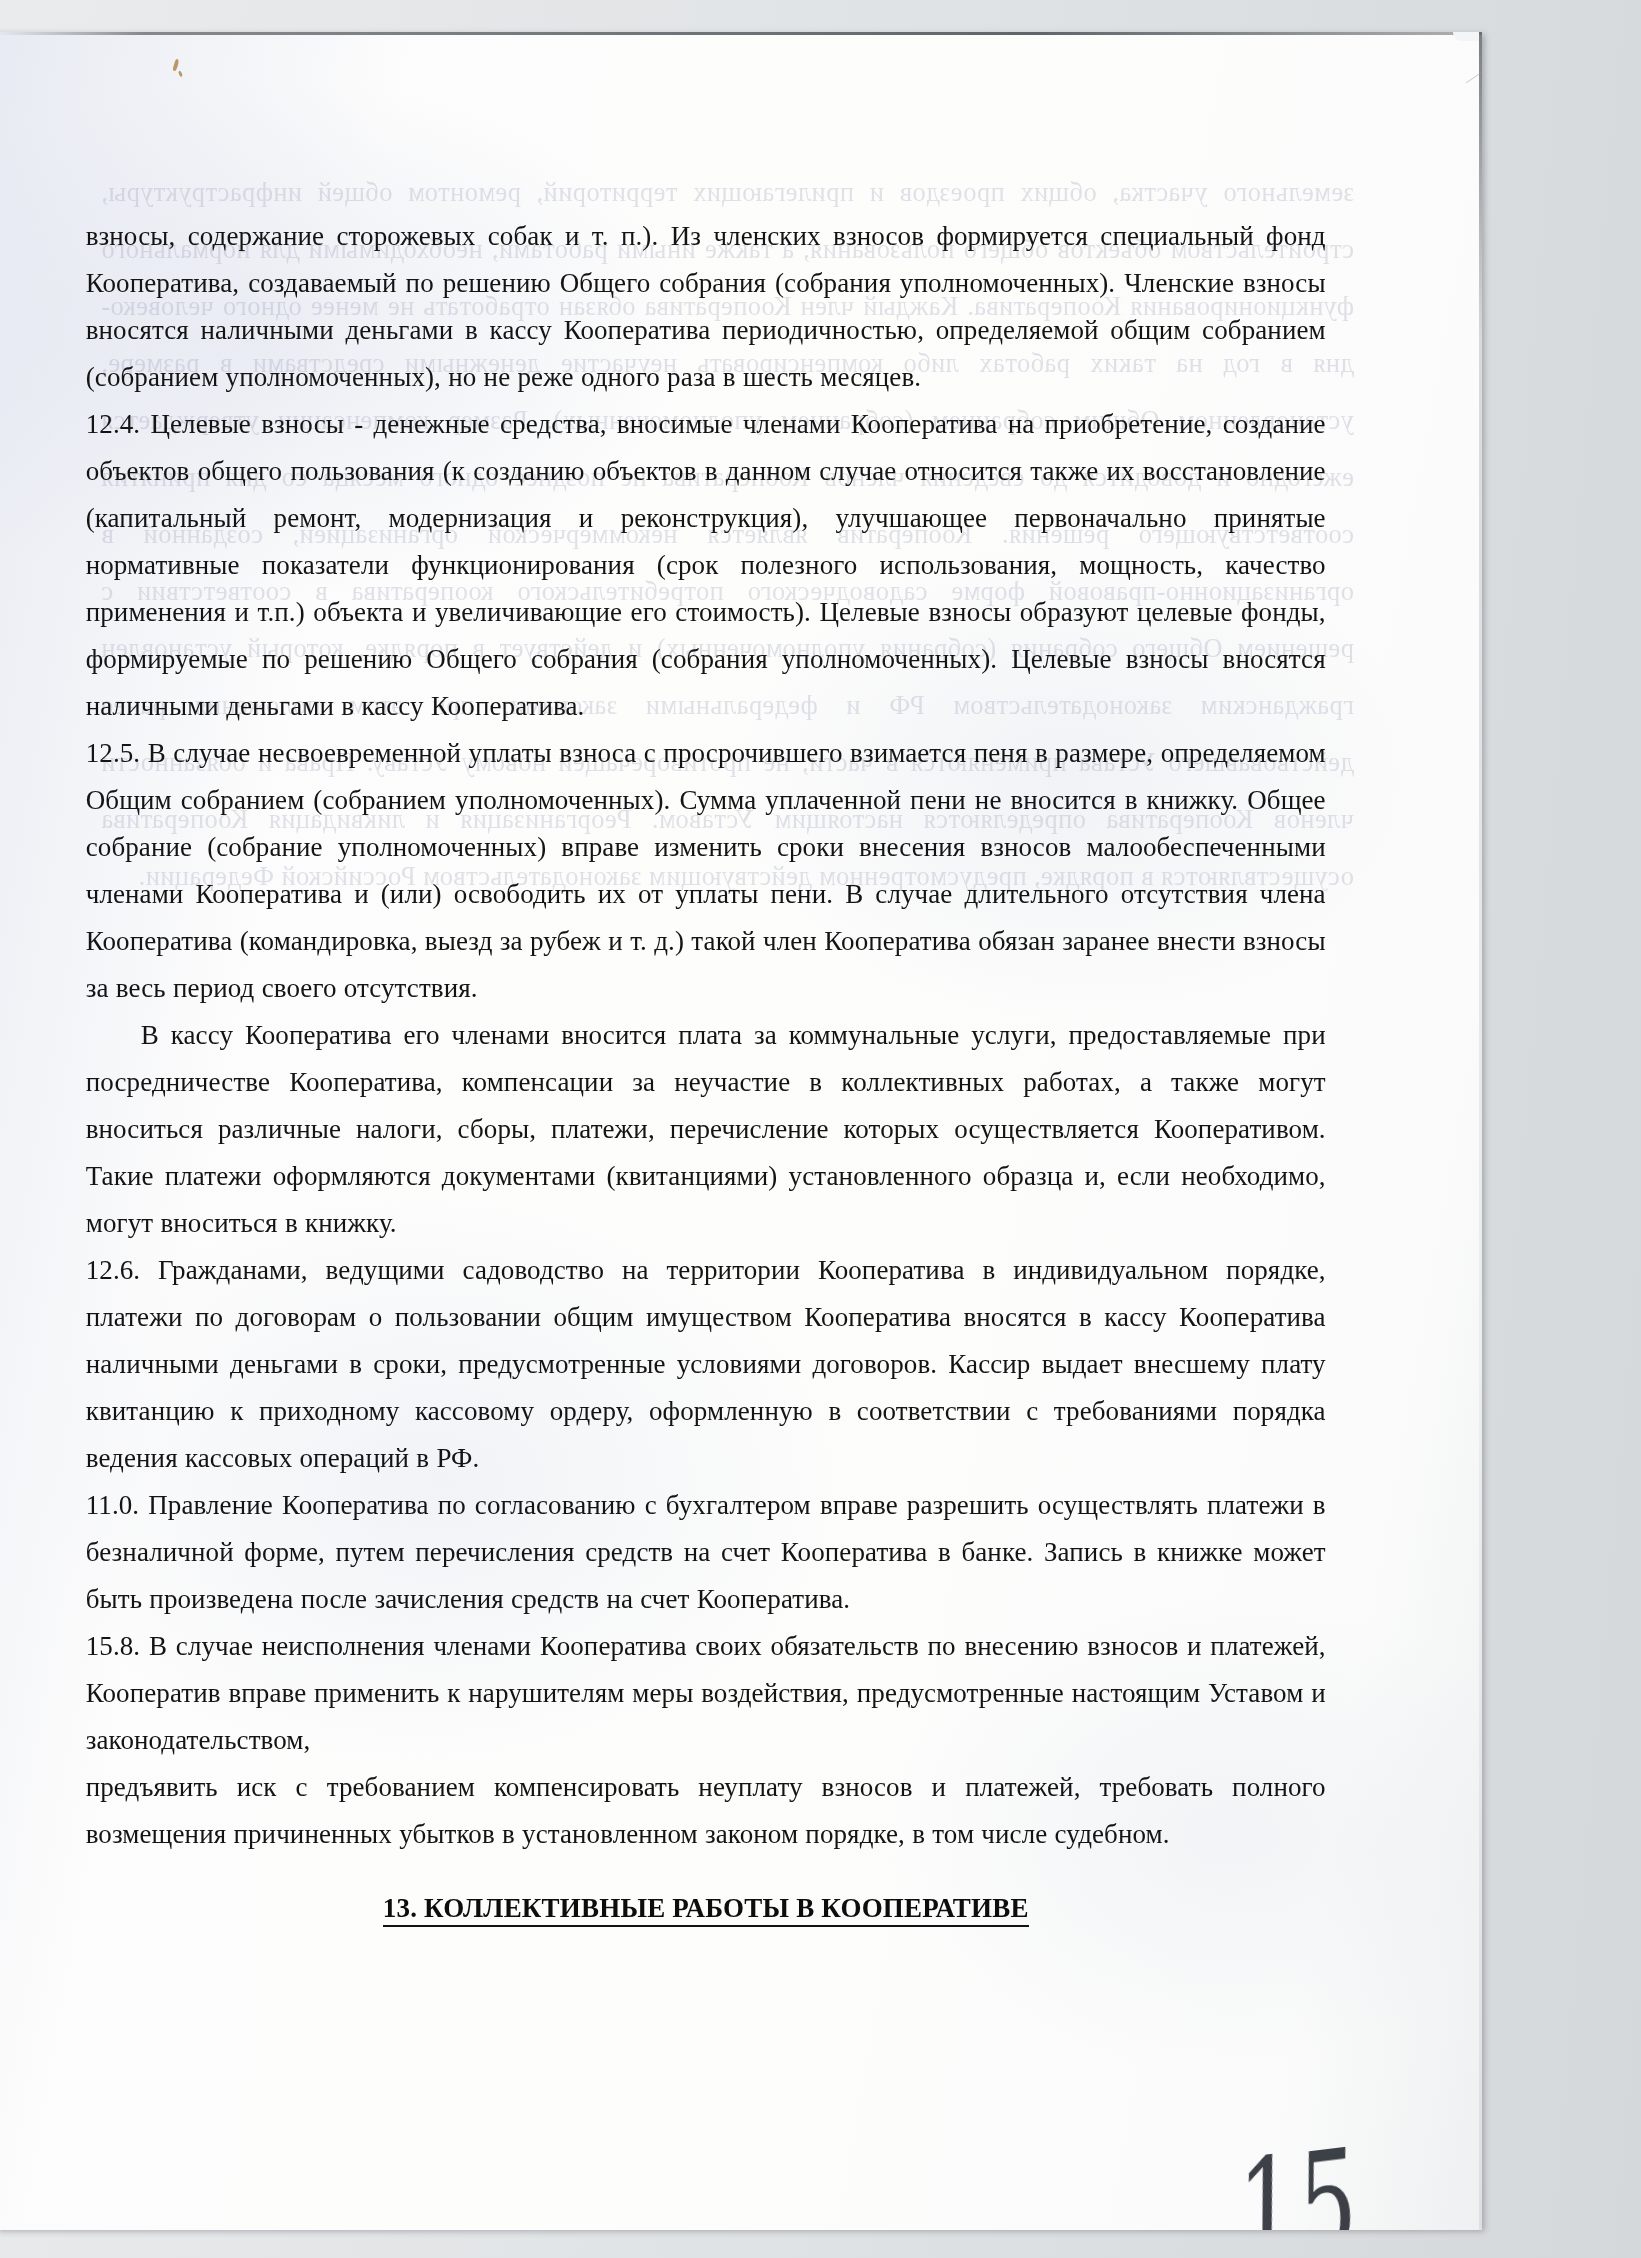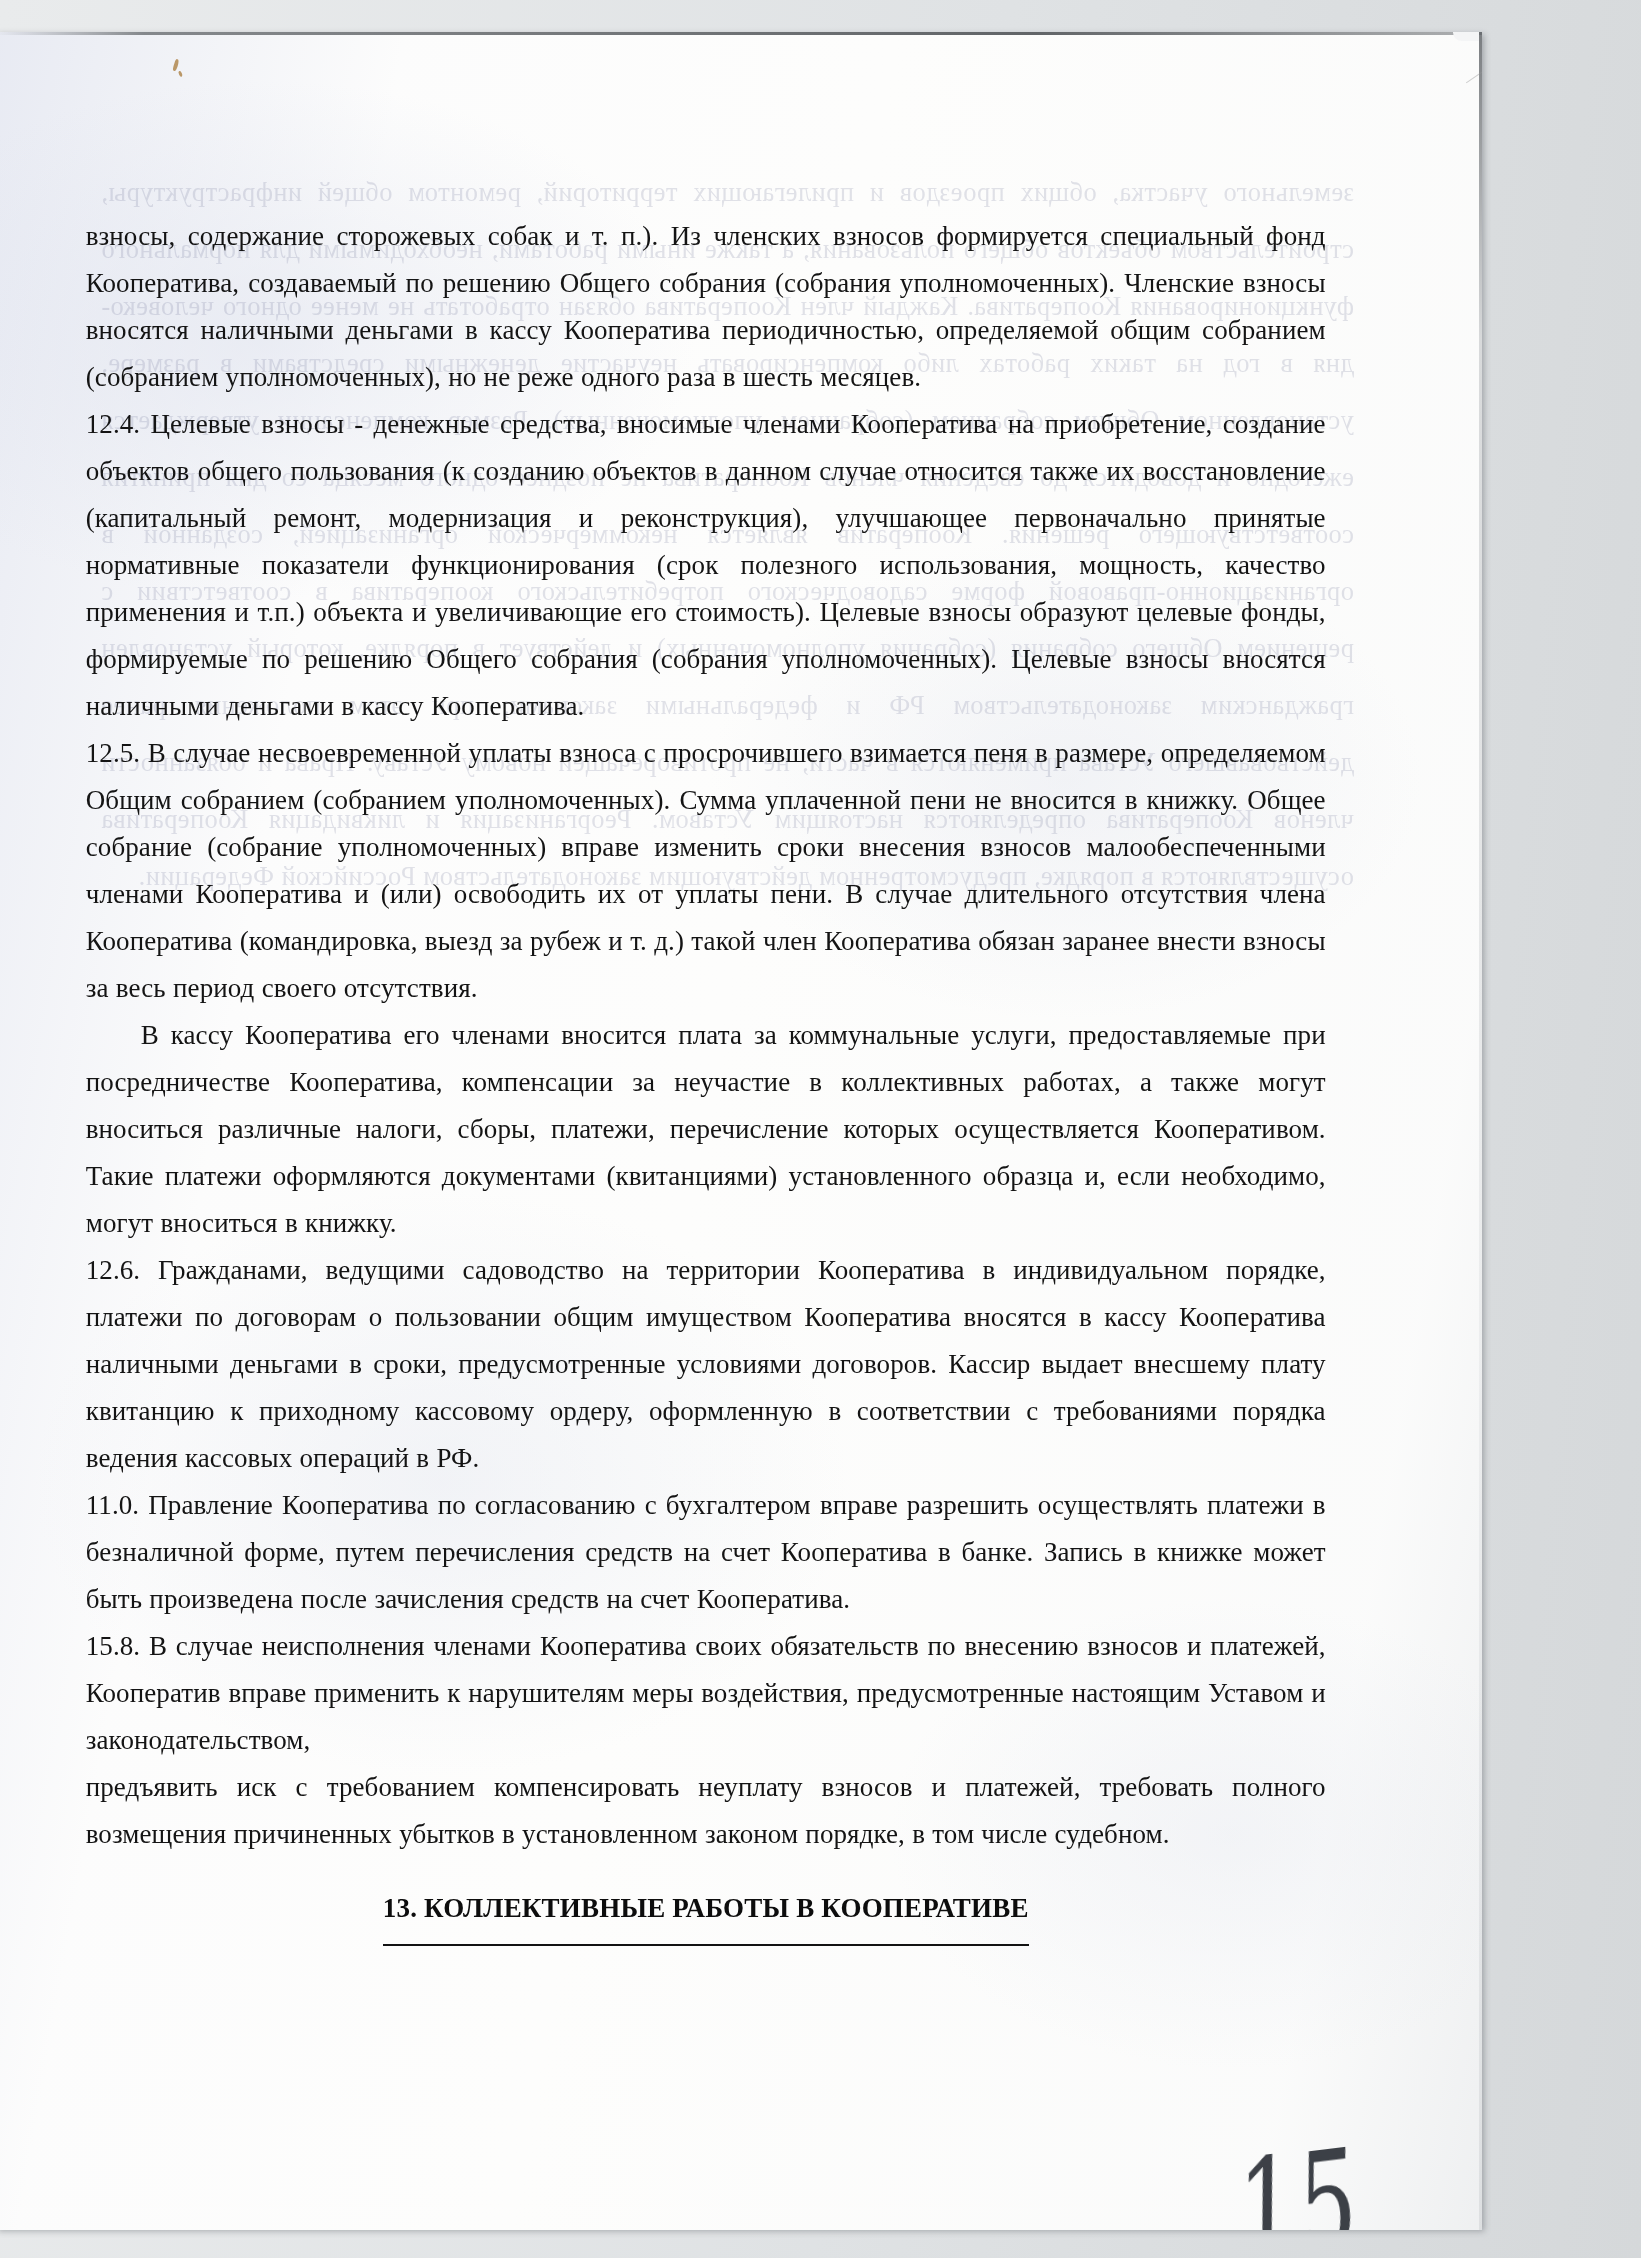--- a/index.html
+++ b/index.html
@@ -137,21 +137,21 @@
   h2.section-head {
     margin: 35px 0 0 0;
     font-size: 27px;
     font-weight: bold;
     text-align: center;
     color: #0d0d0d;
     letter-spacing: 0.2px;
   }
   h2.section-head span.ul {
     border-bottom: 2.3px solid #121212;
-    padding-bottom: 21px;
+    padding-bottom: 2px;
   }
   .after-head-gap { height: 49px; }
 
   
   .page-number {
     position: absolute;
     left: 1234px;
     top: 2113px;
     z-index: 8;
     font-family: "DejaVu Serif", serif;

